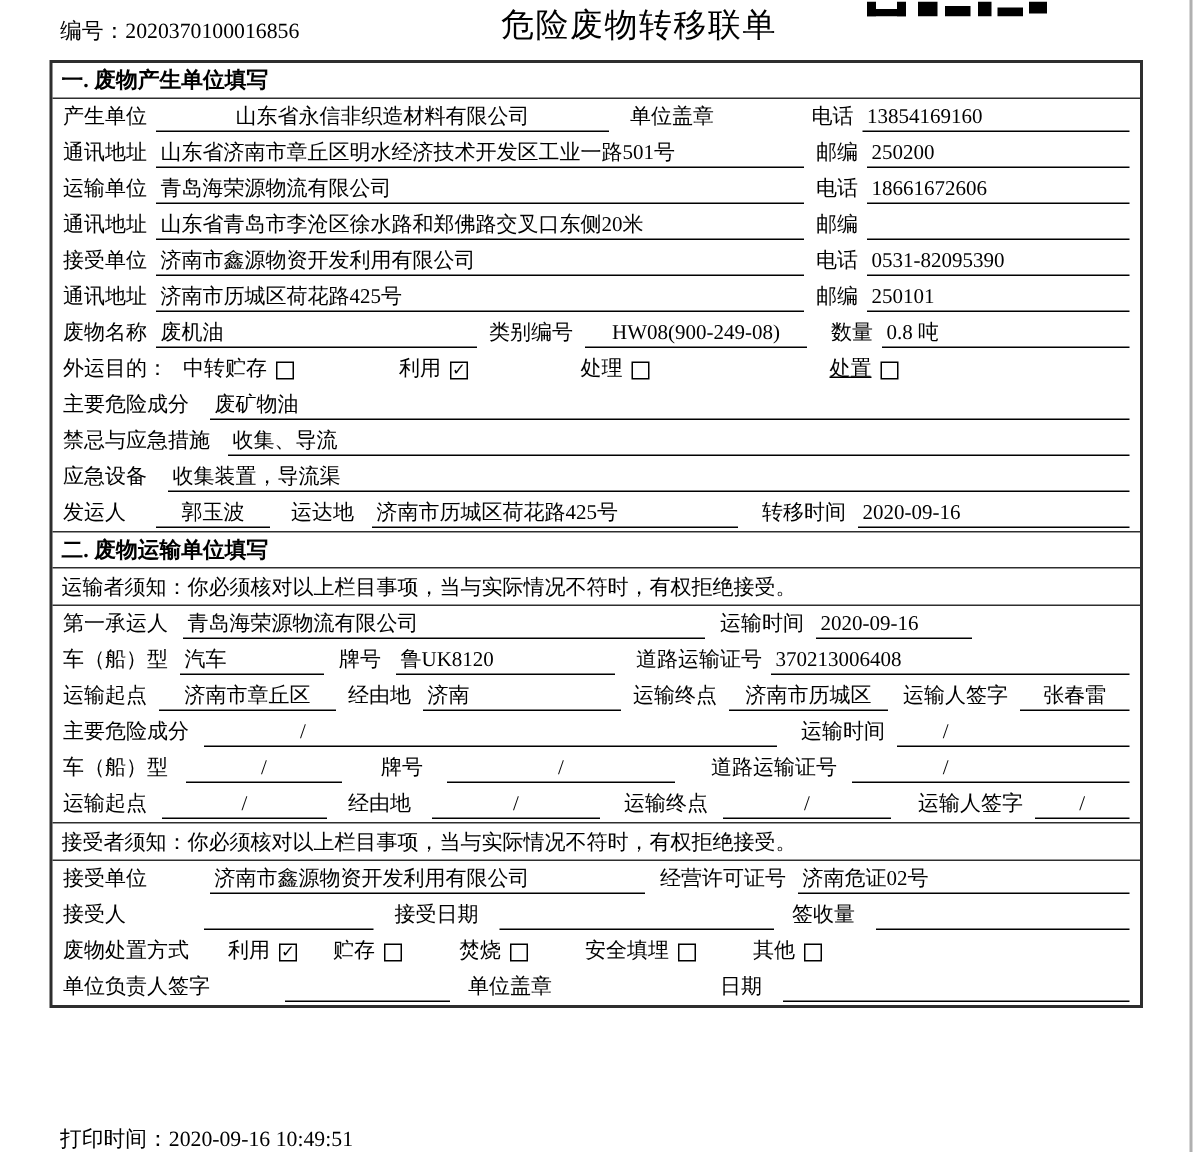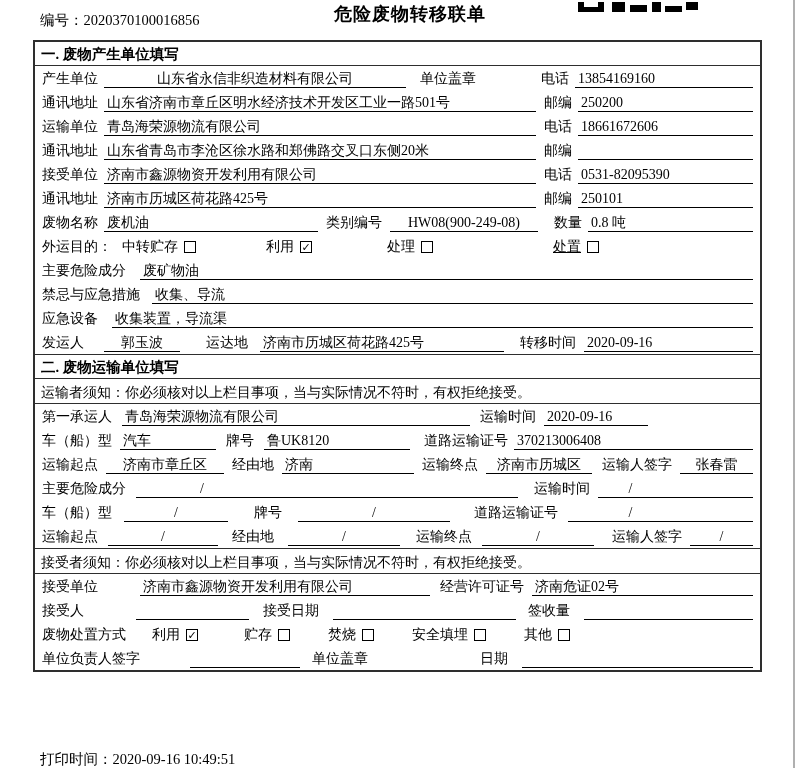--- a/index.html
+++ b/index.html
@@ -5,21 +5,21 @@
   * { box-sizing: border-box; }
   html,body { margin:0; padding:0; }
   body {
     width:796px; height:768px; position:relative; overflow:hidden;
     background:#ffffff; color:#000;
     font-family:"Liberation Serif","DejaVu Serif",serif;
     font-size:14px;
   }
   .page-edge { position:absolute; right:1px; top:0; width:2px; height:768px; background:#b0b0b0; }
   .hdr-serial { position:absolute; left:40px; top:11px; font-size:14.5px; white-space:nowrap; }
-  .hdr-title  { position:absolute; left:334px; top:2px; font-size:18px; font-weight:bold; letter-spacing:1px; white-space:nowrap; }
+  .hdr-title  { position:absolute; left:334px; top:2px; font-size:22px; font-weight:normal; letter-spacing:1px; white-space:nowrap; }
   .qr { position:absolute; left:578px; top:0; }
 
   .form { position:absolute; left:33px; top:40px; width:729px; border:2px solid #2e2e2e; background:#fff; }
   .sect { border-top:1.5px solid #2e2e2e; }
   .sect.first { border-top:none; }
   .sec-title { height:24px; padding:3px 6px 0; line-height:19px; font-weight:bold; font-size:14.5px; border-bottom:1.5px solid #2e2e2e; }
   .notice { height:25px; padding:5px 6px 0; line-height:18px; border-bottom:1px solid #2e2e2e; white-space:nowrap; }
 
   .row { display:flex; align-items:flex-end; height:24px; padding:0 7px 2px 7px; line-height:18px; }
   .lbl { white-space:nowrap; flex:0 0 auto; }
@@ -142,21 +142,21 @@
     </div>
 
     <div class="row">
       <span class="lbl">应急设备</span>
       <span class="v vl vf" style="margin-left:14px;">收集装置，导流渠</span>
     </div>
 
     <div class="row">
       <span class="lbl">发运人</span>
       <span class="v" style="width:76px;margin-left:20px;">郭玉波</span>
-      <span class="lbl" style="margin-left:26px;">运达地</span>
+      <span class="lbl" style="margin-left:14px;">运达地</span>
       <span class="v vl" style="width:244px;margin-left:12px;">济南市历城区荷花路425号</span>
       <span class="lbl" style="margin-left:16px;">转移时间</span>
       <span class="v vl vf" style="margin-left:8px;">2020-09-16</span>
     </div>
   </div>
 
   <div class="sect">
     <div class="sec-title">二. 废物运输单位填写</div>
     <div class="notice">运输者须知：你必须核对以上栏目事项，当与实际情况不符时，有权拒绝接受。</div>
 
@@ -233,21 +233,21 @@
       <span class="lbl" style="margin-left:12px;">签收量</span>
       <span class="v vf" style="margin-left:14px;"></span>
     </div>
 
     <div class="row">
       <span class="lbl">废物处置方式</span>
       <span class="opt" style="margin-left:26px;">
         <span>利用</span>
         <span class="cb">✓</span>
       </span>
-      <span class="opt" style="margin-left:46px;">
+      <span class="opt" style="margin-left:24px;">
         <span>贮存</span>
         <span class="cb"></span>
       </span>
       <span class="opt" style="margin-left:38px;">
         <span>焚烧</span>
         <span class="cb"></span>
       </span>
       <span class="opt" style="margin-left:38px;">
         <span>安全填埋</span>
         <span class="cb"></span>

